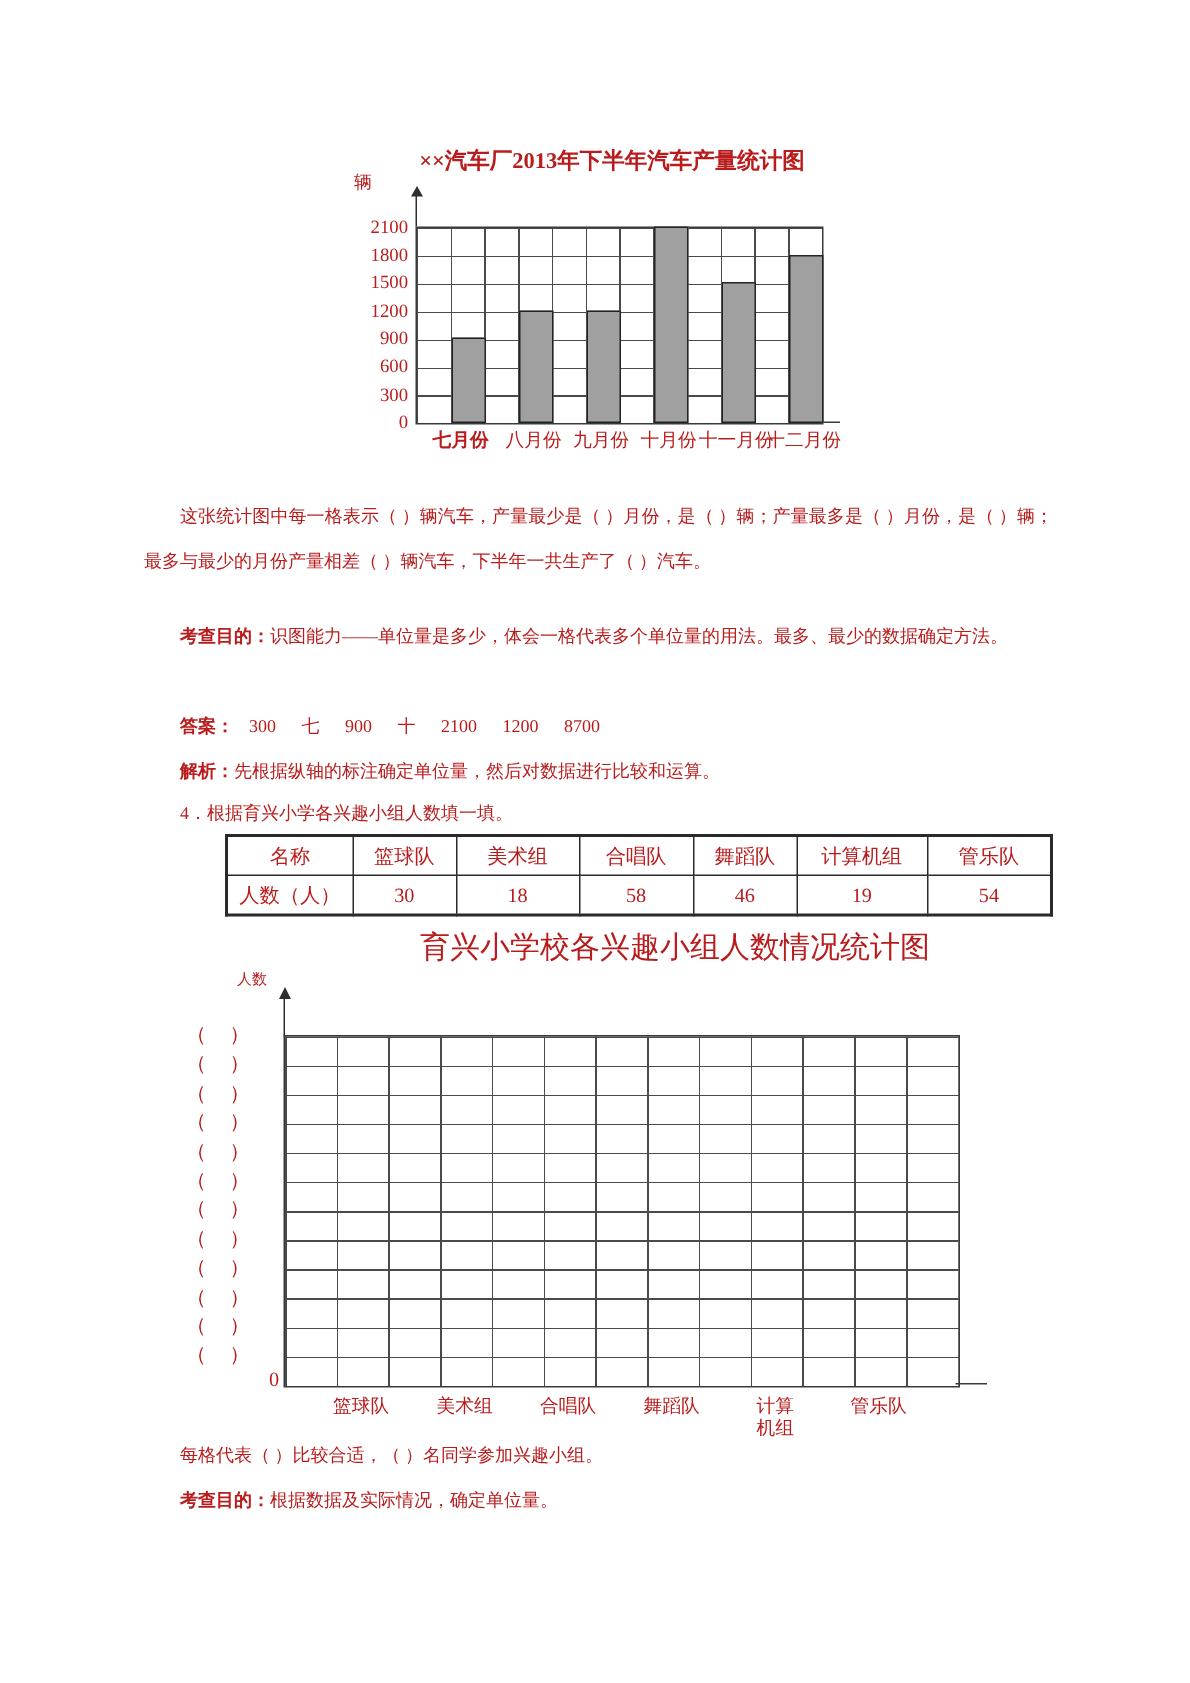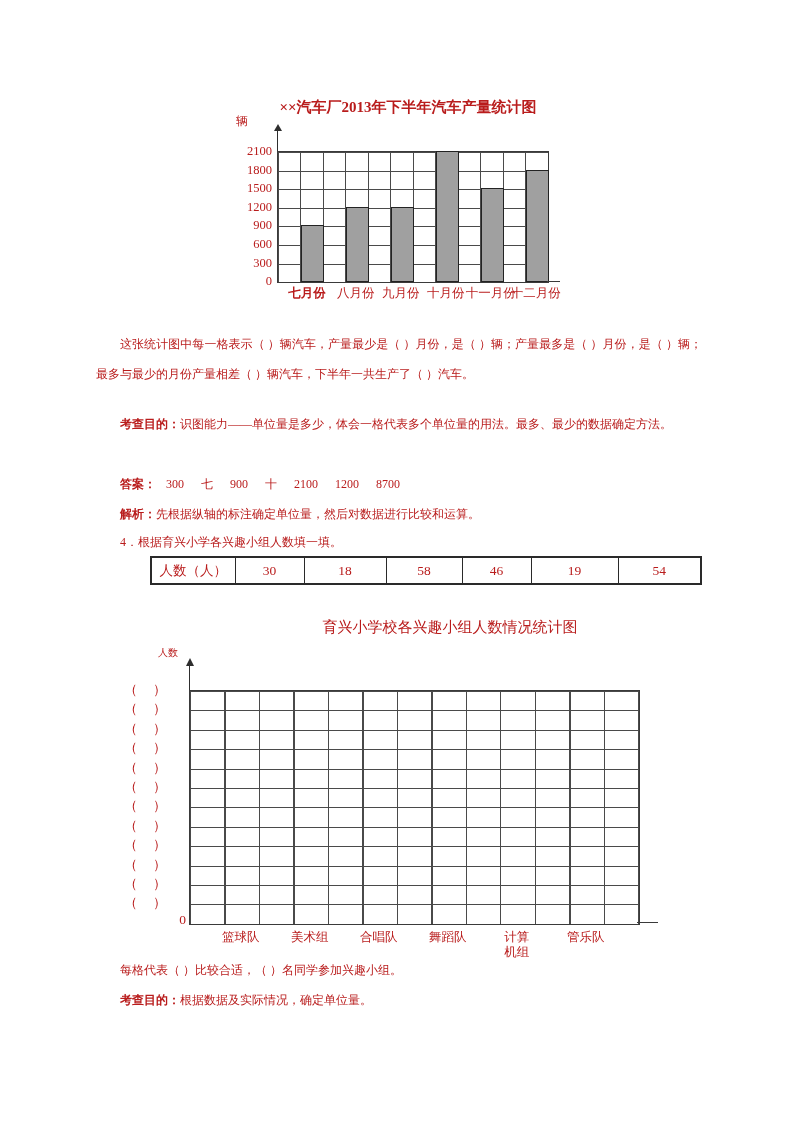--- a/index.html
+++ b/index.html
@@ -54,21 +54,21 @@
   }
   #group-table td{
     border:1px solid #2a2a2a;
     text-align:center;vertical-align:middle;
     font-size:13.5px;height:25px;padding:0 2px;
   }
   #group-table{border:2px solid #2a2a2a;}
   
   #c2-title{
     position:absolute;top:618px;left:250px;width:400px;
-    text-align:center;font-size:15px;margin:0;
+    text-align:center;font-size:20px;margin:0;
   }
   #c2-unit{position:absolute;top:646px;left:158px;font-size:10px;}
   #c2-arrow-shaft{position:absolute;left:189px;top:665px;width:1px;height:26px;background:#2e2e2e;}
   #c2-arrow-head{position:absolute;left:185.5px;top:658px;width:0;height:0;
     border-left:4px solid transparent;border-right:4px solid transparent;border-bottom:8px solid #2e2e2e;}
   #c2-grid{
     position:absolute;left:189px;top:690px;width:448.5px;height:232.8px;
     border:1px solid #3a3a3a;
     background-image:
       repeating-linear-gradient(to right,#4a4a4a 0px,#4a4a4a 1px,transparent 1px,transparent 34.5px),
@@ -138,20 +138,29 @@
     <colgroup id="group-table-cols">
         <col style="width: 84px;">
         <col style="width: 69px;">
         <col style="width: 82px;">
         <col style="width: 76px;">
         <col style="width: 69px;">
         <col style="width: 87px;">
         <col style="width: 83px;">
       </colgroup>
     <tbody id="group-table-body">
+        <tr>
+          <td>名称</td>
+          <td>篮球队</td>
+          <td>美术组</td>
+          <td>合唱队</td>
+          <td>舞蹈队</td>
+          <td>计算机组</td>
+          <td>管乐队</td>
+        </tr>
         <tr>
           <td>人数（人）</td>
           <td>30</td>
           <td>18</td>
           <td>58</td>
           <td>46</td>
           <td>19</td>
           <td>54</td>
         </tr>
       </tbody>

